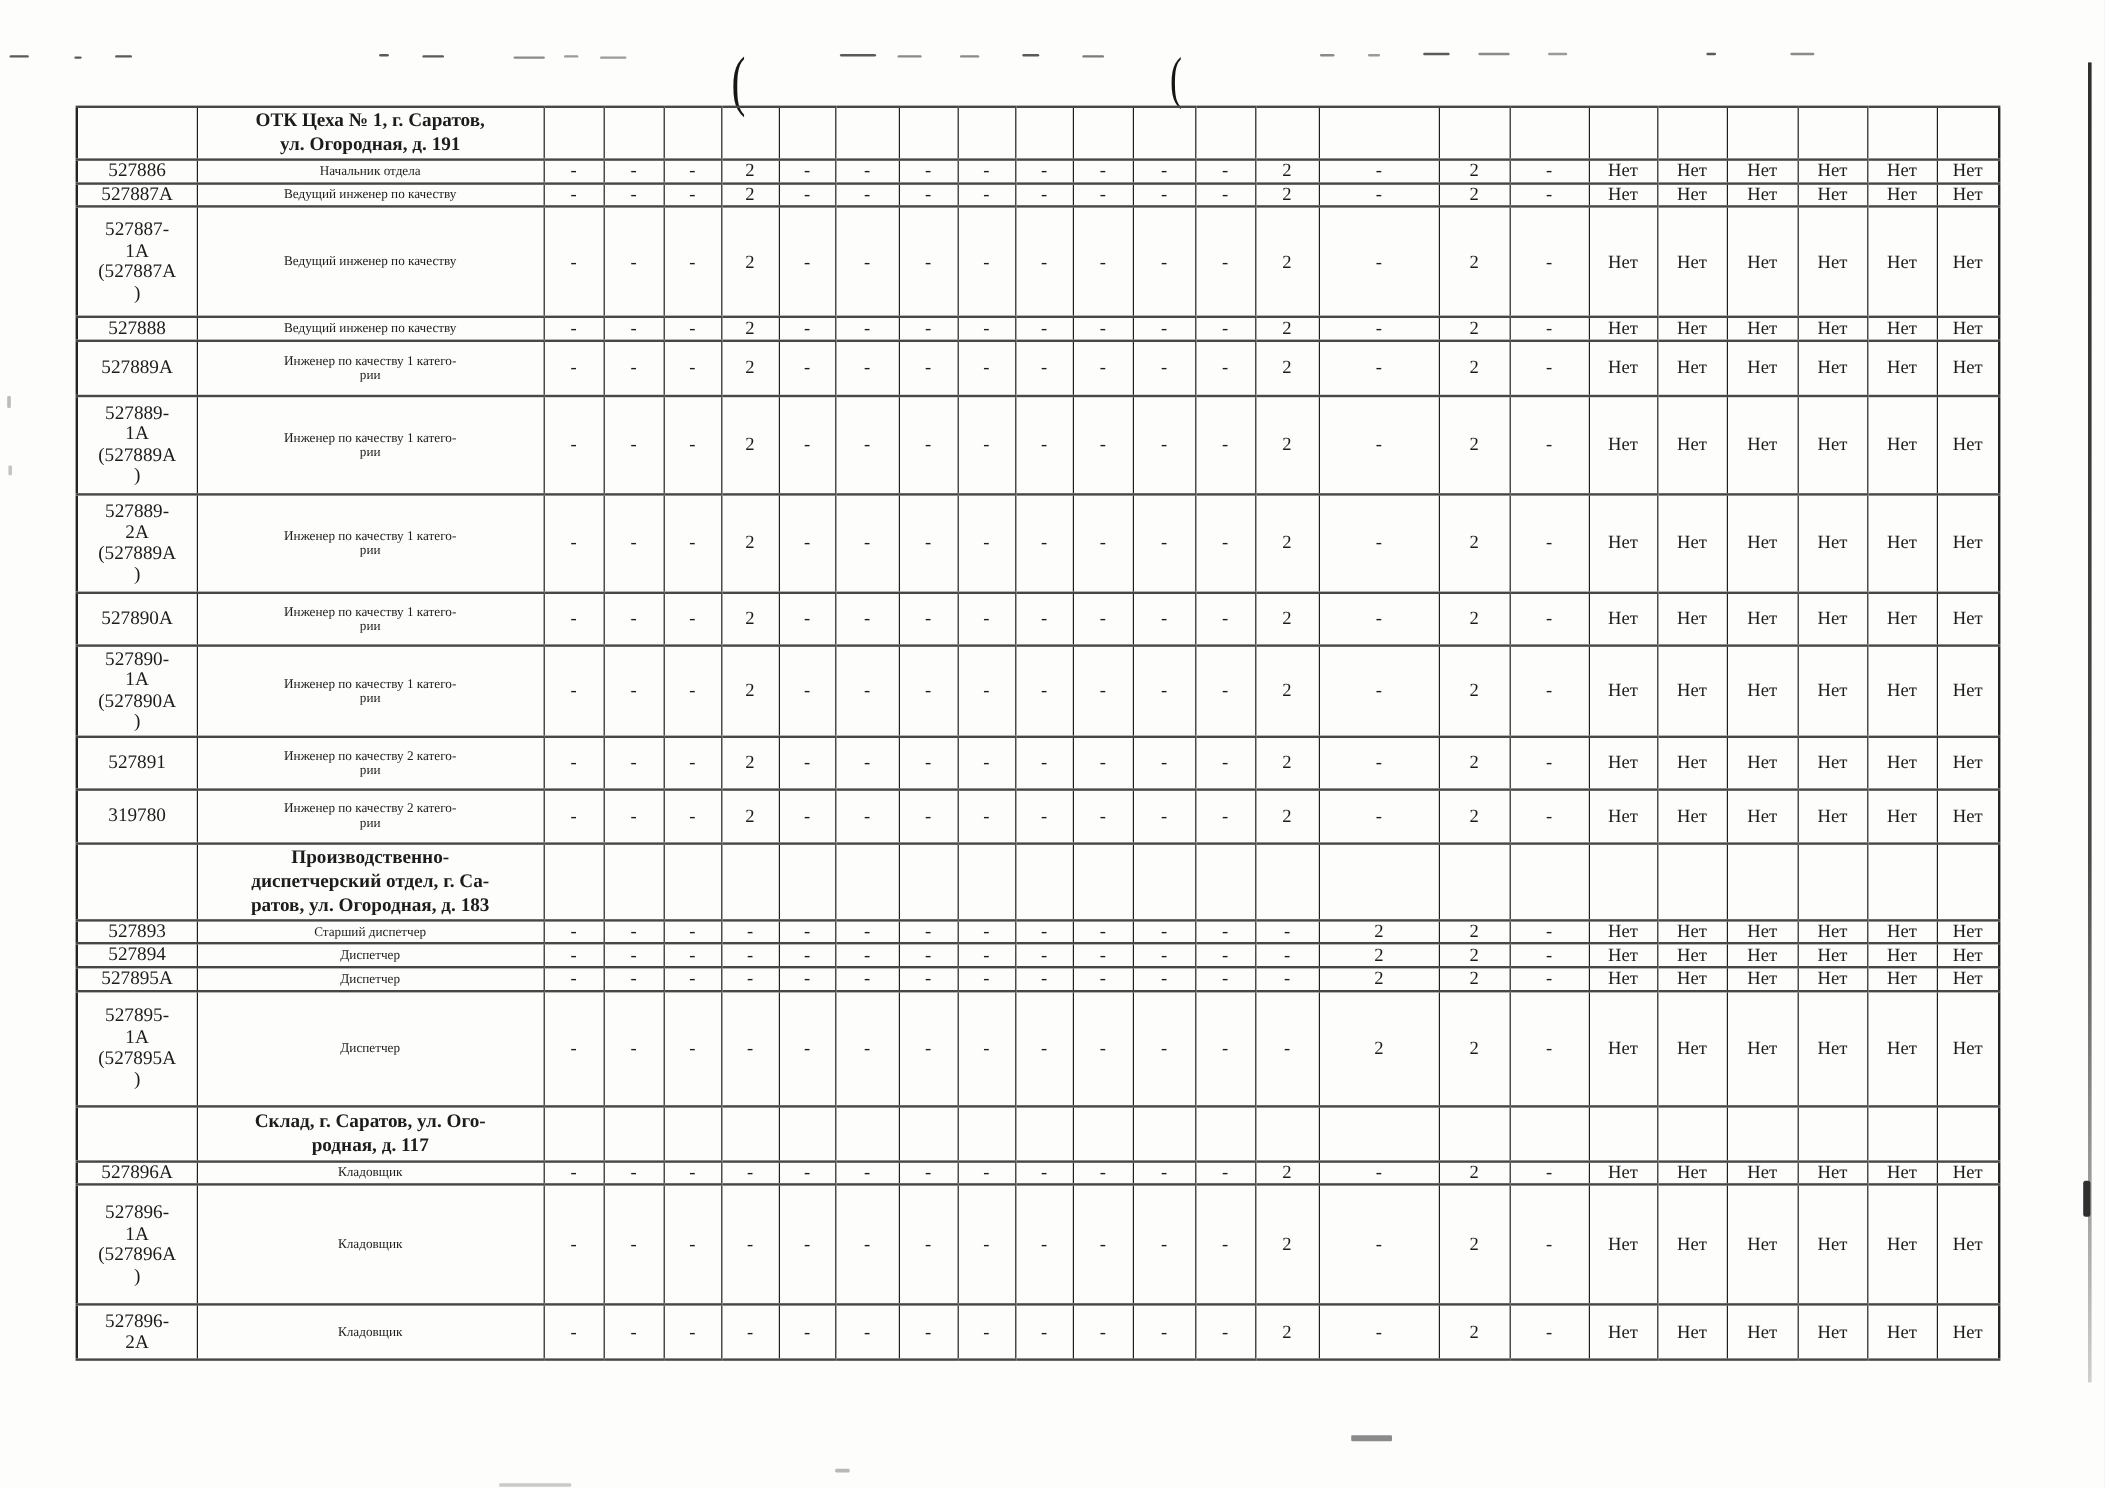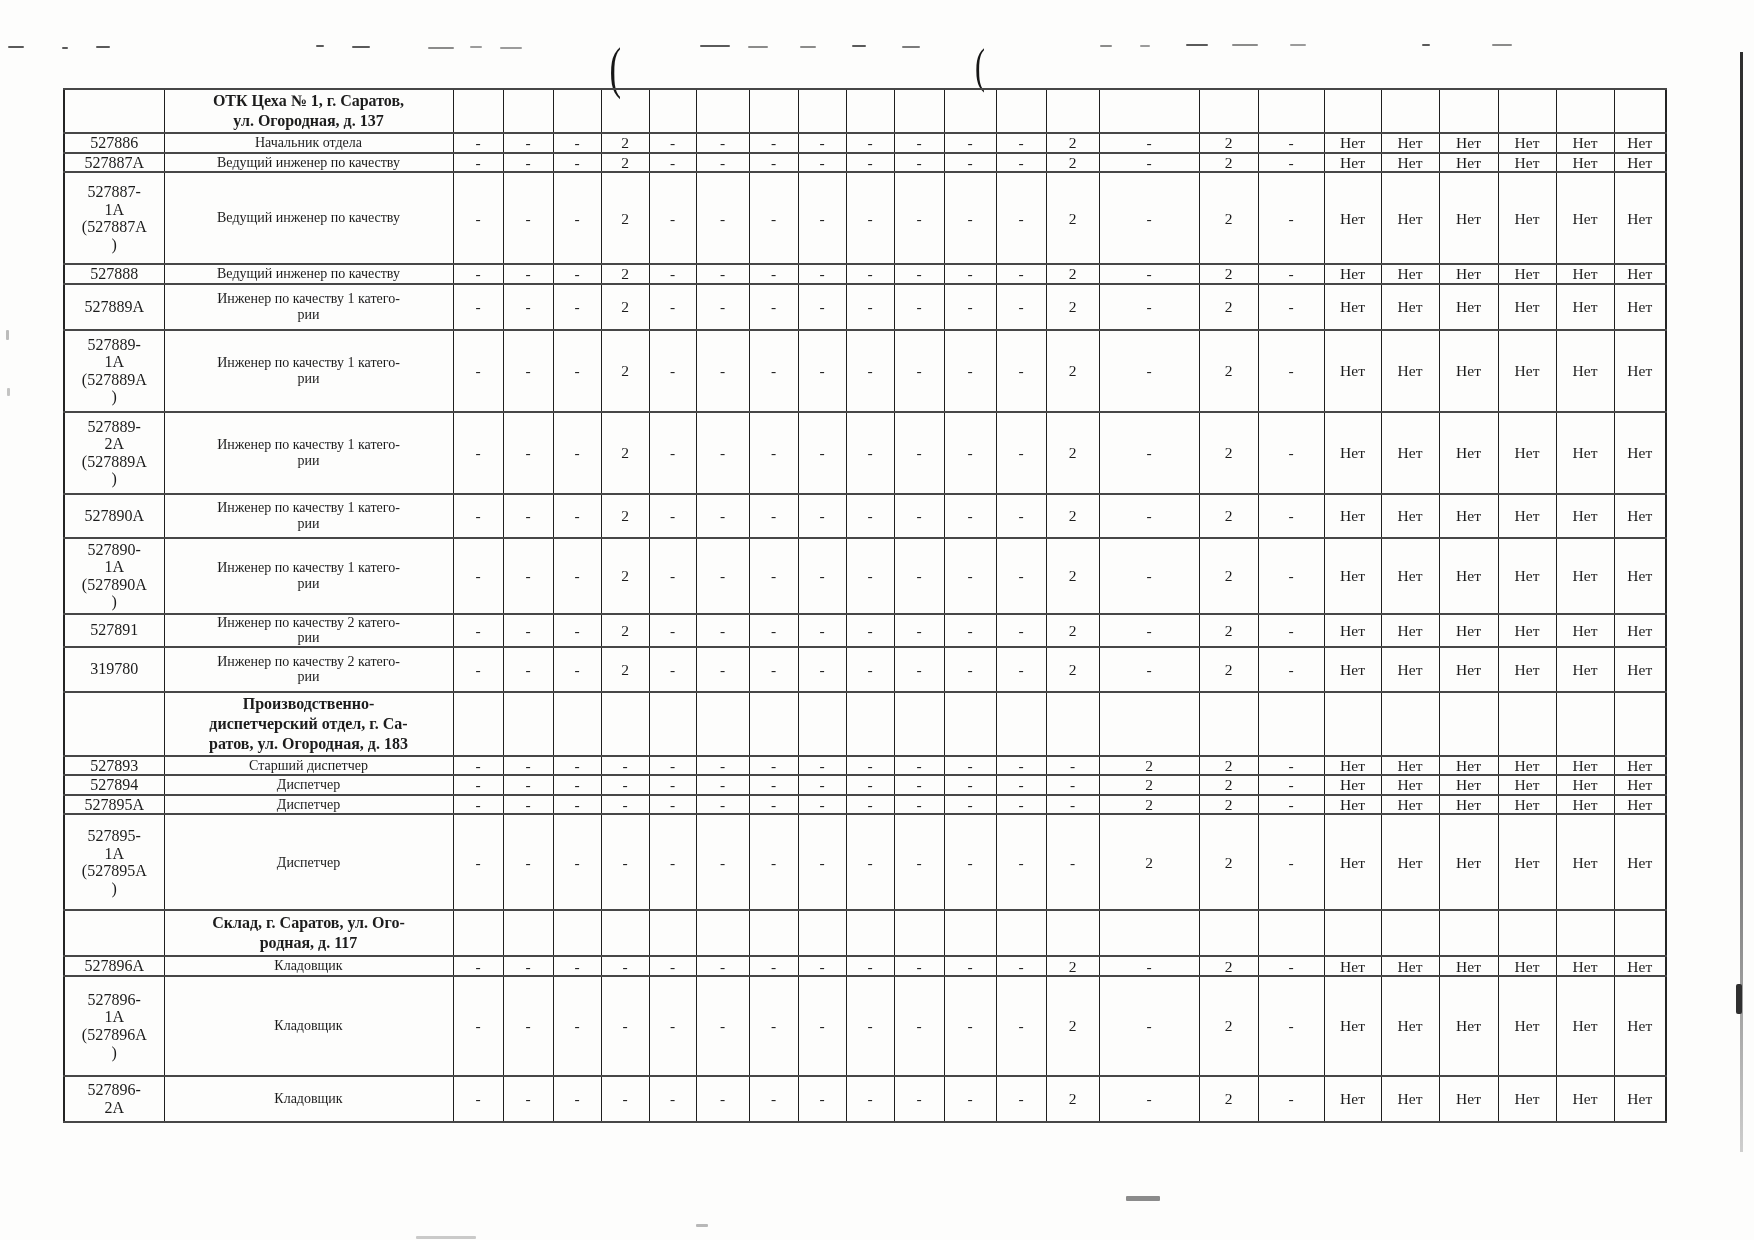--- a/index.html
+++ b/index.html
@@ -16,21 +16,21 @@
     border-left:1px solid #1f1f1f;
     border-right:1px solid #1f1f1f;
     border-top:2px solid #474747;
     border-bottom:2px solid #474747;
     text-align:center;vertical-align:middle;
     font-size:16px;line-height:1.1;
     padding:0 2px;white-space:pre-line;
     overflow:hidden;
   }
   td.code{font-size:16px;}
-  td.title{font-size:14px;}
+  td.title{font-size:11px;}
   td.title.section{font-weight:bold;font-size:16px;line-height:1.25;}
   td.val{font-size:15.5px;}
   
   .speck{position:absolute;background:#5a5a5a;height:2px;border-radius:1px;}
   .paren{
     position:absolute;font-size:56px;font-weight:400;color:#161616;
     transform:scaleX(0.62);line-height:1;
   }
   .edge-line{
     position:absolute;left:1740px;top:52px;width:3px;height:1100px;
@@ -101,21 +101,21 @@
         <col style="width: 58px;">
         <col style="width: 59px;">
         <col style="width: 58px;">
         <col style="width: 58px;">
         <col style="width: 52px;">
       </colgroup>
     <tbody>
         <tr style="height: 44px;">
           <td class="code"></td>
           <td class="title section">ОТК Цеха № 1, г. Саратов,
-ул. Огородная, д. 137</td>
+ул. Огородная, д. 191</td>
           <td class="val"></td>
           <td class="val"></td>
           <td class="val"></td>
           <td class="val"></td>
           <td class="val"></td>
           <td class="val"></td>
           <td class="val"></td>
           <td class="val"></td>
           <td class="val"></td>
           <td class="val"></td>
@@ -376,21 +376,21 @@
           <td class="val">-</td>
           <td class="val">2</td>
           <td class="val">-</td>
           <td class="val">Нет</td>
           <td class="val">Нет</td>
           <td class="val">Нет</td>
           <td class="val">Нет</td>
           <td class="val">Нет</td>
           <td class="val">Нет</td>
         </tr>
-        <tr style="height: 32px;">
+        <tr style="height: 44px;">
           <td class="code">527891</td>
           <td class="title">Инженер по качеству 2 катего-
 рии</td>
           <td class="val">-</td>
           <td class="val">-</td>
           <td class="val">-</td>
           <td class="val">2</td>
           <td class="val">-</td>
           <td class="val">-</td>
           <td class="val">-</td>

